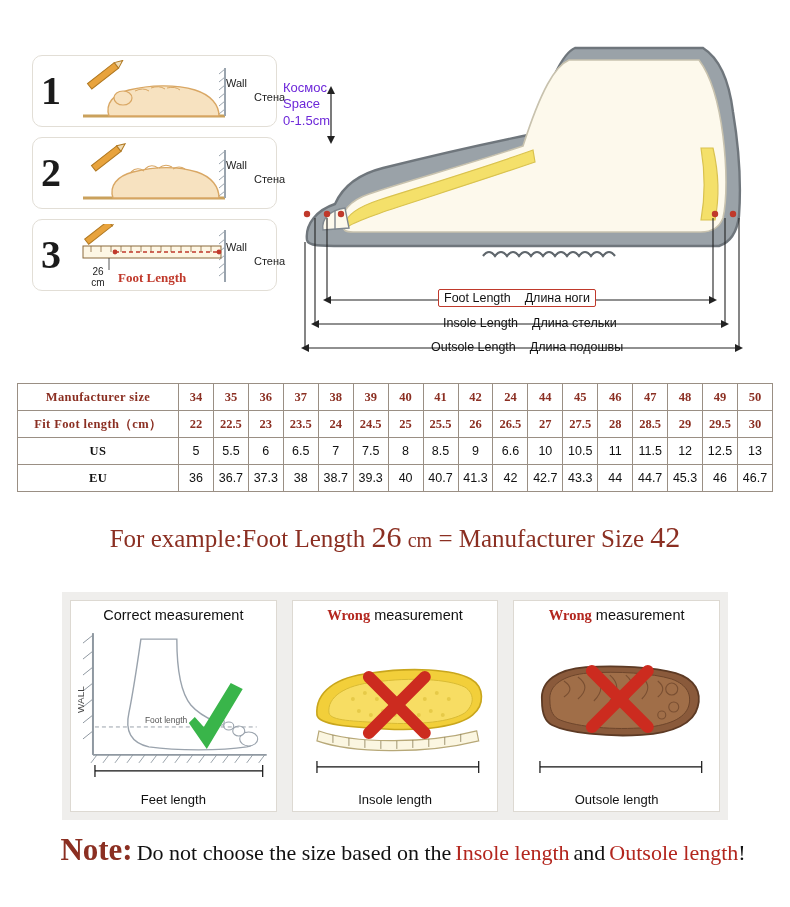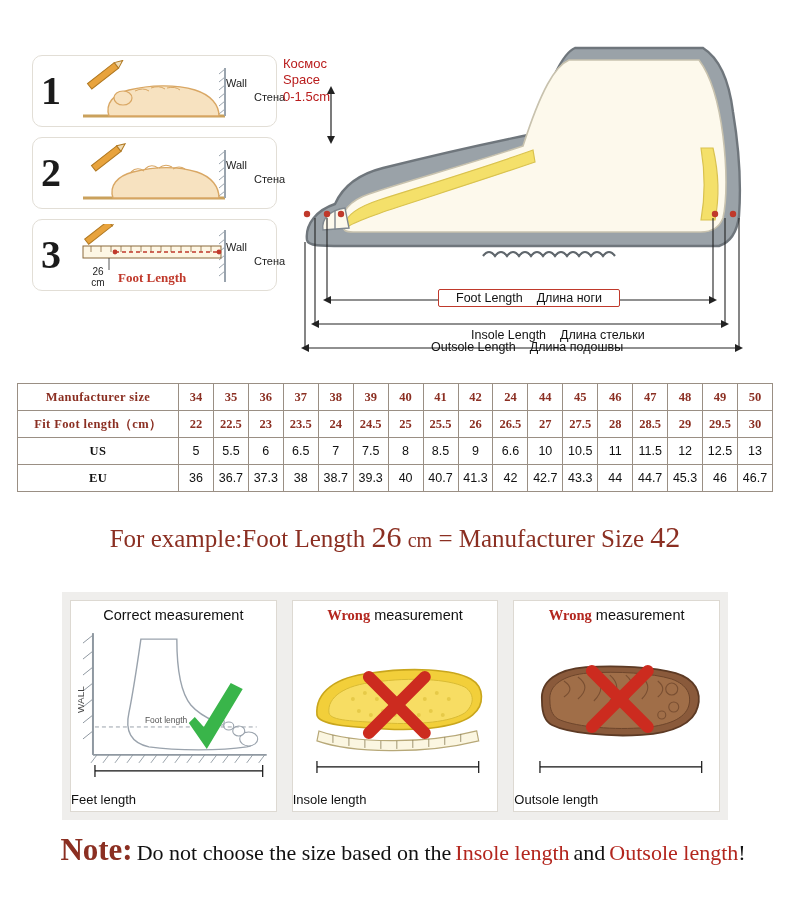--- a/index.html
+++ b/index.html
@@ -91,37 +91,37 @@
   .shoe-wrap {
     position: absolute;
     left: 283px;
     top: 28px;
     width: 495px;
     height: 330px;
   }
   .space-label {
     position: absolute;
     left: 0px;
-    top: 28px;
+    top: 52px;
     font-size: 13px;
     line-height: 1.25;
-    color: #b91c1c;
+    color: #6d28d9;
     white-space: nowrap;
   }
   .meas-row {
     position: absolute;
     font-size: 12.5px;
     color: #111;
     white-space: nowrap;
   }
   .meas-en { color: #111; }
   .meas-ru { color: #111; }
   .boxed {
     border: 1.4px solid #c0392b;
-    padding: 1px 17px;
+    padding: 1px 5px;
     border-radius: 2px;
     background: #fff;
   }
 
   
   .table-wrap {
     position: absolute;
     left: 17px;
     top: 383px;
     width: 756px;
@@ -209,20 +209,21 @@
   .panel-title .wrong {
     color: #b3261e;
     font-family: "Liberation Serif", serif;
     font-weight: bold;
   }
   .panel-caption {
     position: absolute;
     bottom: 4px;
     left: 0;
     width: 100%;
+    text-align: center;
     font-size: 13px;
     color: #111;
   }
   .panel-art {
     position: absolute;
     top: 26px;
     left: 0;
     width: 100%;
     height: 150px;
   }
@@ -448,21 +449,21 @@
     </div>
 
     <div class="meas-row" style="left:155px; top:263px;">
       <span class="boxed">
         <span class="meas-en">Foot Length</span>
         &nbsp;&nbsp;
         <span class="meas-ru">Длина ноги</span>
       </span>
     </div>
 
-    <div class="meas-row" style="left:160px; top:300px;margin-left:28px;">
+    <div class="meas-row" style="left:160px; top:288px;">
       <span class="meas-en">Insole Length</span>
       &nbsp;&nbsp;
       <span class="meas-ru">Длина стельки</span>
     </div>
 
     <div class="meas-row" style="left:148px; top:312px;">
       <span class="meas-en">Outsole Length</span>
       &nbsp;&nbsp;
       <span class="meas-ru">Длина подошвы</span>
     </div>

